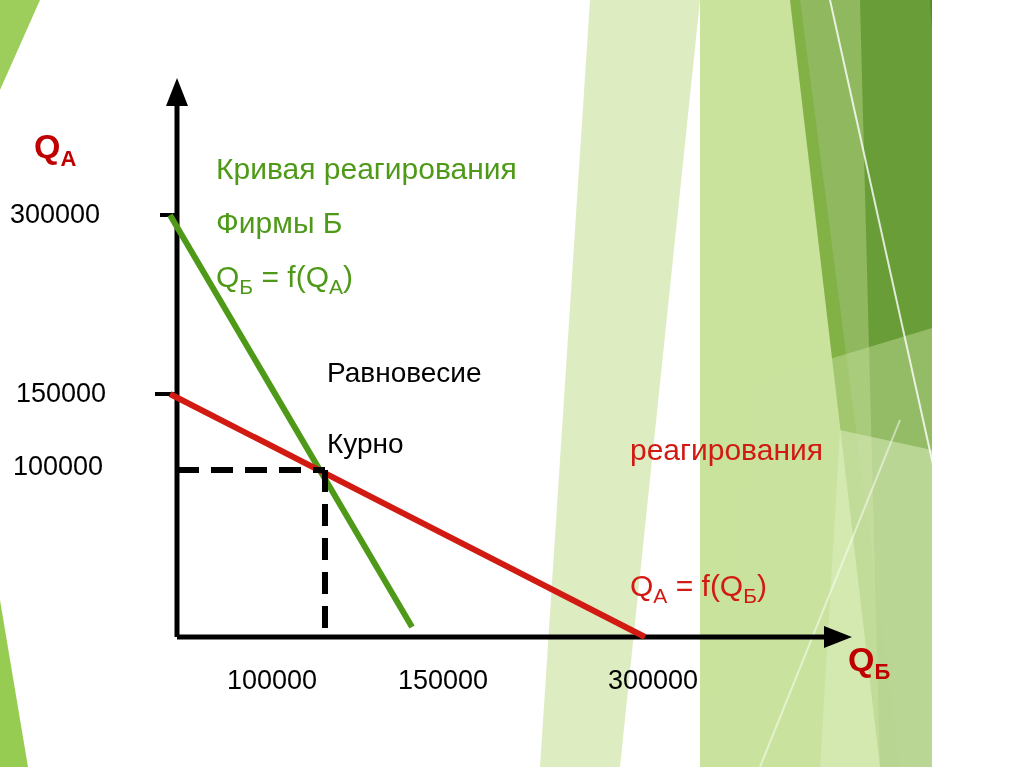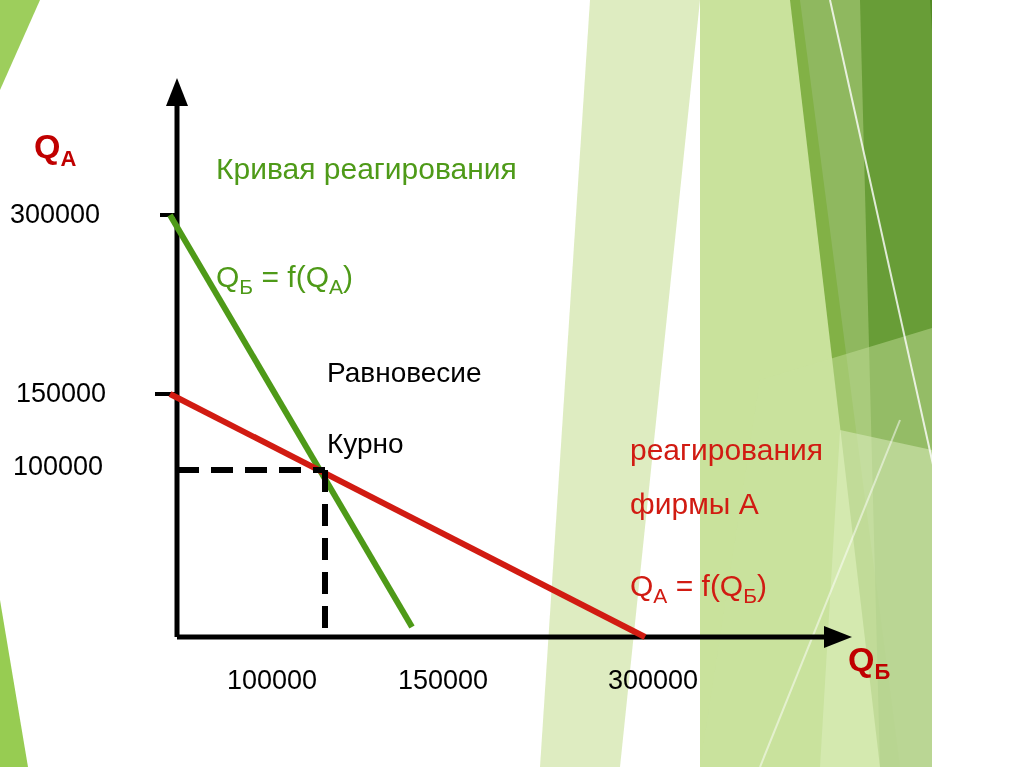--- a/index.html
+++ b/index.html
@@ -121,26 +121,26 @@
 
   <div class="lbl axis-num" style="left:10px; top:199px;">300000</div>
   <div class="lbl axis-num" style="left:16px; top:378px;">150000</div>
   <div class="lbl axis-num" style="left:13px; top:451px;">100000</div>
 
   <div class="lbl axis-num" style="left:227px; top:665px;">100000</div>
   <div class="lbl axis-num" style="left:398px; top:665px;">150000</div>
   <div class="lbl axis-num" style="left:608px; top:665px;">300000</div>
 
   <div class="lbl green-text" style="left:216px; top:152px;">Кривая реагирования</div>
+  <div class="lbl green-text" style="left:216px; top:206px;">Фирмы Б</div>
   <div class="lbl black-text" style="left:327px; top:357px;">Равновесие</div>
 
   <div class="lbl green-text" style="left:216px; top:260px;">
     <span>Q</span><sub>Б</sub><span> = f(Q</span><sub>А</sub><span>)</span>
   </div>
   <div class="lbl black-text" style="left:327px; top:428px;">Курно</div>
 
   <div class="lbl red-text" style="left:630px; top:433px;">реагирования</div>
-  <div class="lbl red-text" style="left:630px; top:487px;">фирмы А</div>
   <div class="lbl red-text" style="left:630px; top:569px;">
     <span>Q</span><sub>А</sub><span> = f(Q</span><sub>Б</sub><span>)</span>
   </div>
 
 </div>
 
 </body></html>

